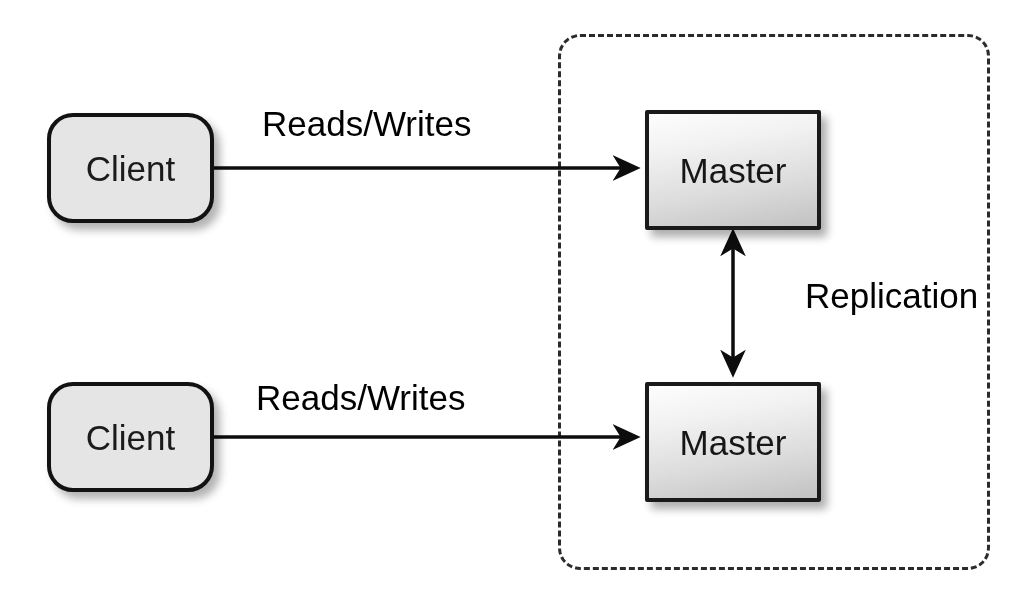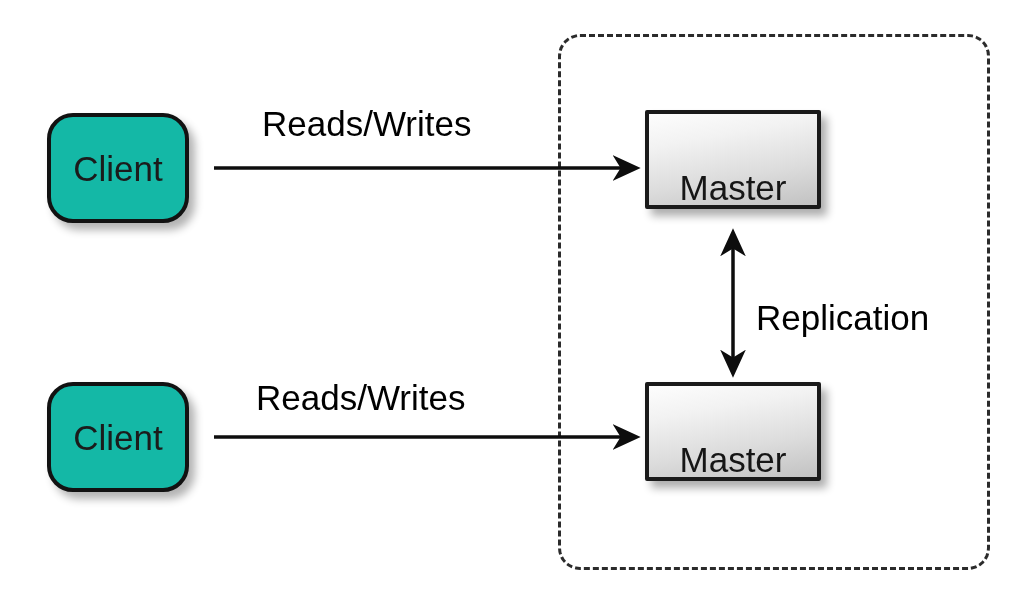--- a/index.html
+++ b/index.html
@@ -27,73 +27,73 @@
     height: 536px;
     box-sizing: border-box;
     border: 3px dashed #2b2b2b;
     border-radius: 22px;
     background: transparent;
   }
 
   
   .client-node {
     position: absolute;
-    width: 142px;
+    width: 167px;
     height: 110px;
     box-sizing: border-box;
-    background: #14b8a6;
+    background: #e5e5e5;
     border: 4px solid #121212;
     border-radius: 26px;
     box-shadow: 6px 7px 9px rgba(0,0,0,0.30);
     display: flex;
     align-items: center;
     justify-content: center;
   }
   .client-node .node-label {
     font-size: 35px;
     color: #1b1b1b;
     letter-spacing: 0px;
     line-height: 1;
   }
   #client-top  { left: 47px;  top: 113px; }
   #client-bottom { left: 47px; top: 382px; }
 
   
   .master-node {
     position: absolute;
     width: 176px;
-    height: 99px;
+    height: 120px;
     box-sizing: border-box;
     border: 4px solid #1a1a1a;
     border-radius: 2px;
     background: linear-gradient(170deg, #fdfdfd 0%, #f2f2f2 28%, #dcdcdc 65%, #c2c2c2 100%);
     box-shadow: 6px 7px 9px rgba(0,0,0,0.32);
     display: flex;
-    align-items: flex-end;
+    align-items: center;
     justify-content: center;
   }
   .master-node .node-label {
     font-size: 35px;
     color: #161616;
     line-height: 1;
   }
   #master-top    { left: 645px; top: 110px; }
   #master-bottom { left: 645px; top: 382px; }
 
   
   .edge-label {
     position: absolute;
     font-size: 35px;
     color: #000000;
     white-space: nowrap;
     line-height: 1;
   }
   #label-rw-top    { left: 262px; top: 106px; }
   #label-rw-bottom { left: 256px; top: 380px; }
-  #label-replication { left: 756px; top: 278px; margin-top: 22px; }
+  #label-replication { left: 805px; top: 278px; }
 
   
   #edges {
     position: absolute;
     left: 0;
     top: 0;
     width: 1028px;
     height: 610px;
     pointer-events: none;
   }

